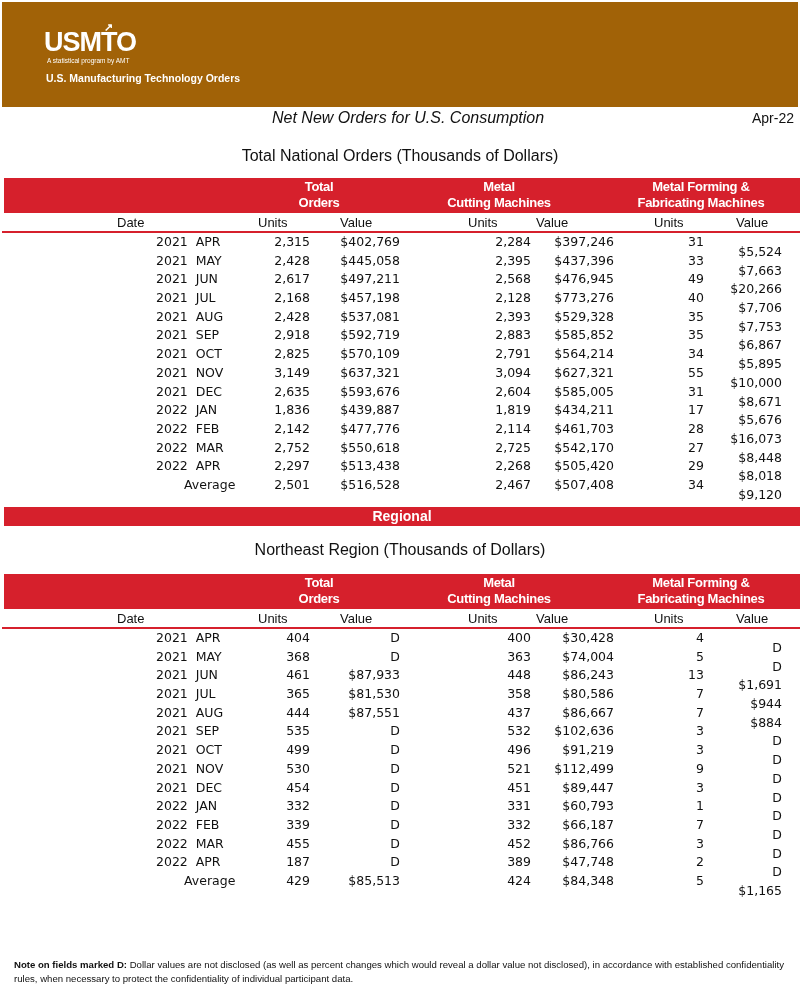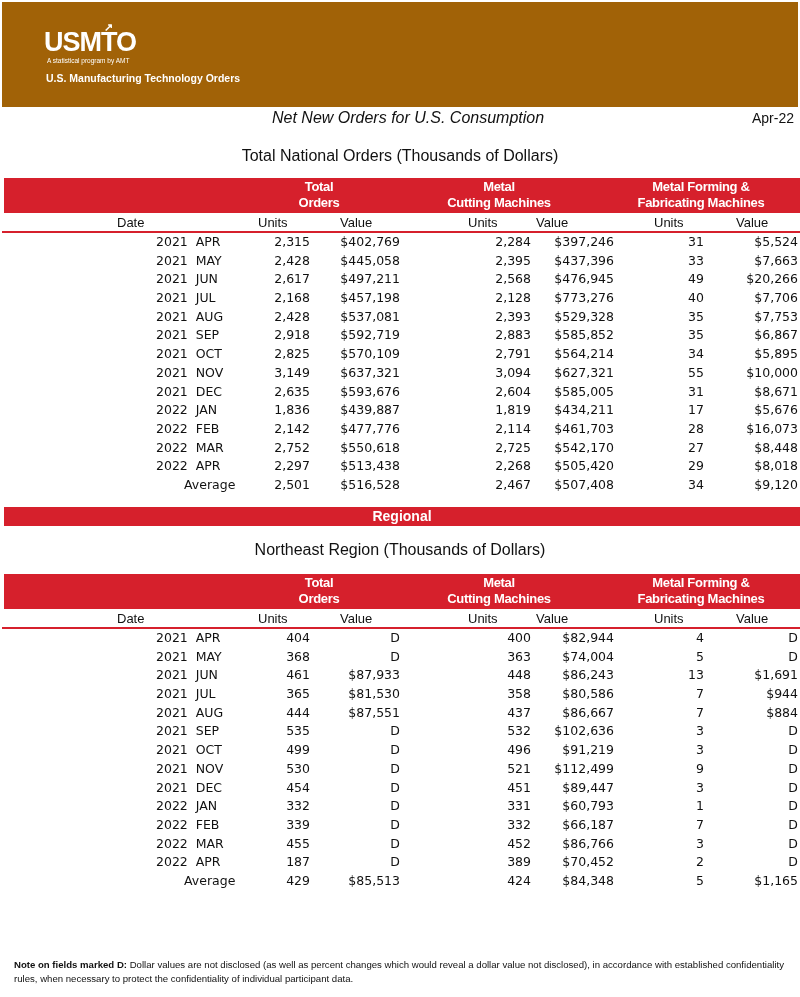--- a/index.html
+++ b/index.html
@@ -28,21 +28,21 @@
   .tbl { position: absolute; left: 0; width: 800px; font-size: 12.5px; font-family: "DejaVu Sans", sans-serif; }
   .row { position: relative; height: 18.7px; line-height: 18.7px; }
   .row span { position: absolute; white-space: nowrap; }
   .c-date { left: 156px; }
   .c-avg { left: 184px; }
   .c-tu { right: 490px; }
   .c-tv { right: 400px; }
   .c-mu { right: 269px; }
   .c-mv { right: 186px; }
   .c-fu { right: 96px; margin-left: 12px; }
-  .c-fv { right: 2px; }
+  .c-fv { right: 18px; margin-top: 10px; }
 
   .regional-bar { position: absolute; left: 4px; top: 507px; width: 796px; height: 19px; background: #d6202c; color: #fff; font-weight: bold; font-size: 14px; text-align: center; line-height: 19px; }
 
   .note { position: absolute; left: 14px; top: 958px; width: 780px; font-size: 9.6px; line-height: 14px; font-family: "Liberation Sans", sans-serif; color: #111; }
   .note b { font-weight: bold; }
 </style>
 </head>
 <body>
 
 <div class="banner">
@@ -239,21 +239,21 @@
 <div class="col-hdr" style="left:654px;top:611px;">Units</div>
 <div class="col-hdr" style="left:736px;top:611px;">Value</div>
 <div class="red-line" style="top:627px;"></div>
 
 <div class="tbl" id="northeast-table" style="top:629px;">
     <div class="row">
       <span class="c-date" style="white-space: pre;">2021  APR</span>
       <span class="c-tu">404</span>
       <span class="c-tv">D</span>
       <span class="c-mu">400</span>
-      <span class="c-mv">$82,944</span>
+      <span class="c-mv">$30,428</span>
       <span class="c-fu">4</span>
       <span class="c-fv">D</span>
     </div>
     <div class="row">
       <span class="c-date" style="white-space: pre;">2021  MAY</span>
       <span class="c-tu">368</span>
       <span class="c-tv">D</span>
       <span class="c-mu">363</span>
       <span class="c-mv">$74,004</span>
       <span class="c-fu">5</span>
@@ -347,21 +347,21 @@
       <span class="c-mu">452</span>
       <span class="c-mv">$86,766</span>
       <span class="c-fu">3</span>
       <span class="c-fv">D</span>
     </div>
     <div class="row">
       <span class="c-date" style="white-space: pre;">2022  APR</span>
       <span class="c-tu">187</span>
       <span class="c-tv">D</span>
       <span class="c-mu">389</span>
-      <span class="c-mv">$70,452</span>
+      <span class="c-mv">$47,748</span>
       <span class="c-fu">2</span>
       <span class="c-fv">D</span>
     </div>
     <div class="row">
       <span class="c-avg">Average</span>
       <span class="c-tu">429</span>
       <span class="c-tv">$85,513</span>
       <span class="c-mu">424</span>
       <span class="c-mv">$84,348</span>
       <span class="c-fu">5</span>

